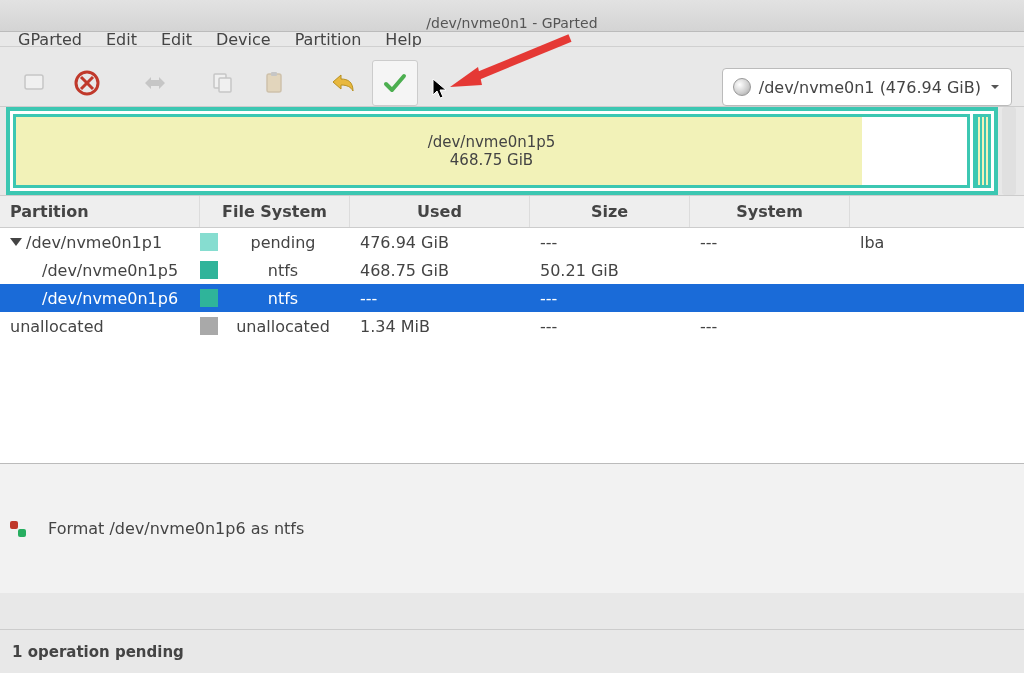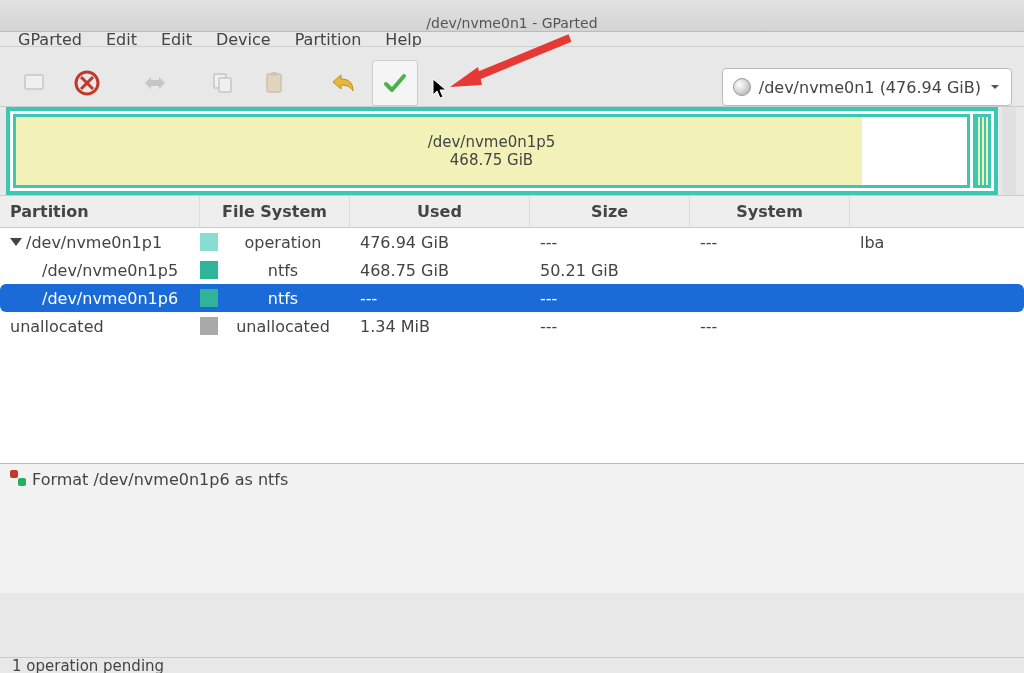--- a/index.html
+++ b/index.html
@@ -144,21 +144,20 @@
       display: grid;
       grid-template-columns: 200px 150px 180px 160px 160px 1fr;
       font-size: 16px;
       color: #444;
       height: 28px;
       align-items: center;
     }
     .table-row.selected {
       background: #1a6bd8;
       color: #fff;
-      border-radius: 6px;
     }
     .cell { padding: 3px 10px; }
     .cell.name { display: flex; align-items: center; }
     .cell.fs { display: flex; align-items: center; gap: 8px; justify-content: flex-start; padding-left: 0; }
     .cell.num { text-align: left; }
     .cell.flags { text-align: left; }
     .fs-swatch {
       width: 18px; height: 18px;
       display: inline-block;
     }
@@ -173,22 +172,22 @@
     .indent-1 { padding-left: 42px !important; }
     .indent-0 { padding-left: 10px !important; }
     .pending-ops {
       background: #f2f2f2;
       border-top: 1px solid #bbb;
       height: 130px;
       padding: 6px 10px;
       font-size: 16px;
       color: #444;
       display: flex;
-      align-items: flex-start;
-      gap: 6px;
+      align-items: center;
+      gap: 22px;
     }
     .op-icon {
       width: 16px; height: 16px;
       display: inline-block;
       position: relative;
     }
     .op-icon::before {
       content: "";
       position: absolute;
       width: 8px; height: 8px;
@@ -202,26 +201,27 @@
       width: 8px; height: 8px;
       background: #27ae60;
       border-radius: 2px;
       right: 0; bottom: 0;
     }
     .statusbar {
       position: absolute;
       bottom: 0; left: 0; right: 0;
       background: #e8e8e8;
       border-top: 1px solid #ccc;
-      height: 16px;
+      height: 44px;
       display: flex;
       align-items: center;
       padding: 0 12px;
       font-size: 15px;
       color: #444;
+      font-weight: bold;
     }
     .arrow-annotation {
       position: absolute;
       top: 32px;
       left: 450px;
       pointer-events: none;
       z-index: 100;
     }
     .cursor-annotation {
       position: absolute;
@@ -323,21 +323,21 @@
     <div>System</div>
   </div>
   <div id="table-body">
       <div class="table-row">
         <div class="cell name indent-0">
           <span class="expand-arrow"></span>
           <span>/dev/nvme0n1p1</span>
         </div>
         <div class="cell fs">
           <span class="fs-swatch" style="background: rgb(134, 221, 208);"></span>
-          <span style="flex: 1 1 0%; text-align: center;">operation</span>
+          <span style="flex: 1 1 0%; text-align: center;">pending</span>
         </div>
         <div class="cell num">476.94 GiB</div>
         <div class="cell num">---</div>
         <div class="cell num">---</div>
         <div class="cell flags">lba</div>
       </div>
       <div class="table-row">
         <div class="cell name indent-1">
           <span>/dev/nvme0n1p5</span>
         </div>

